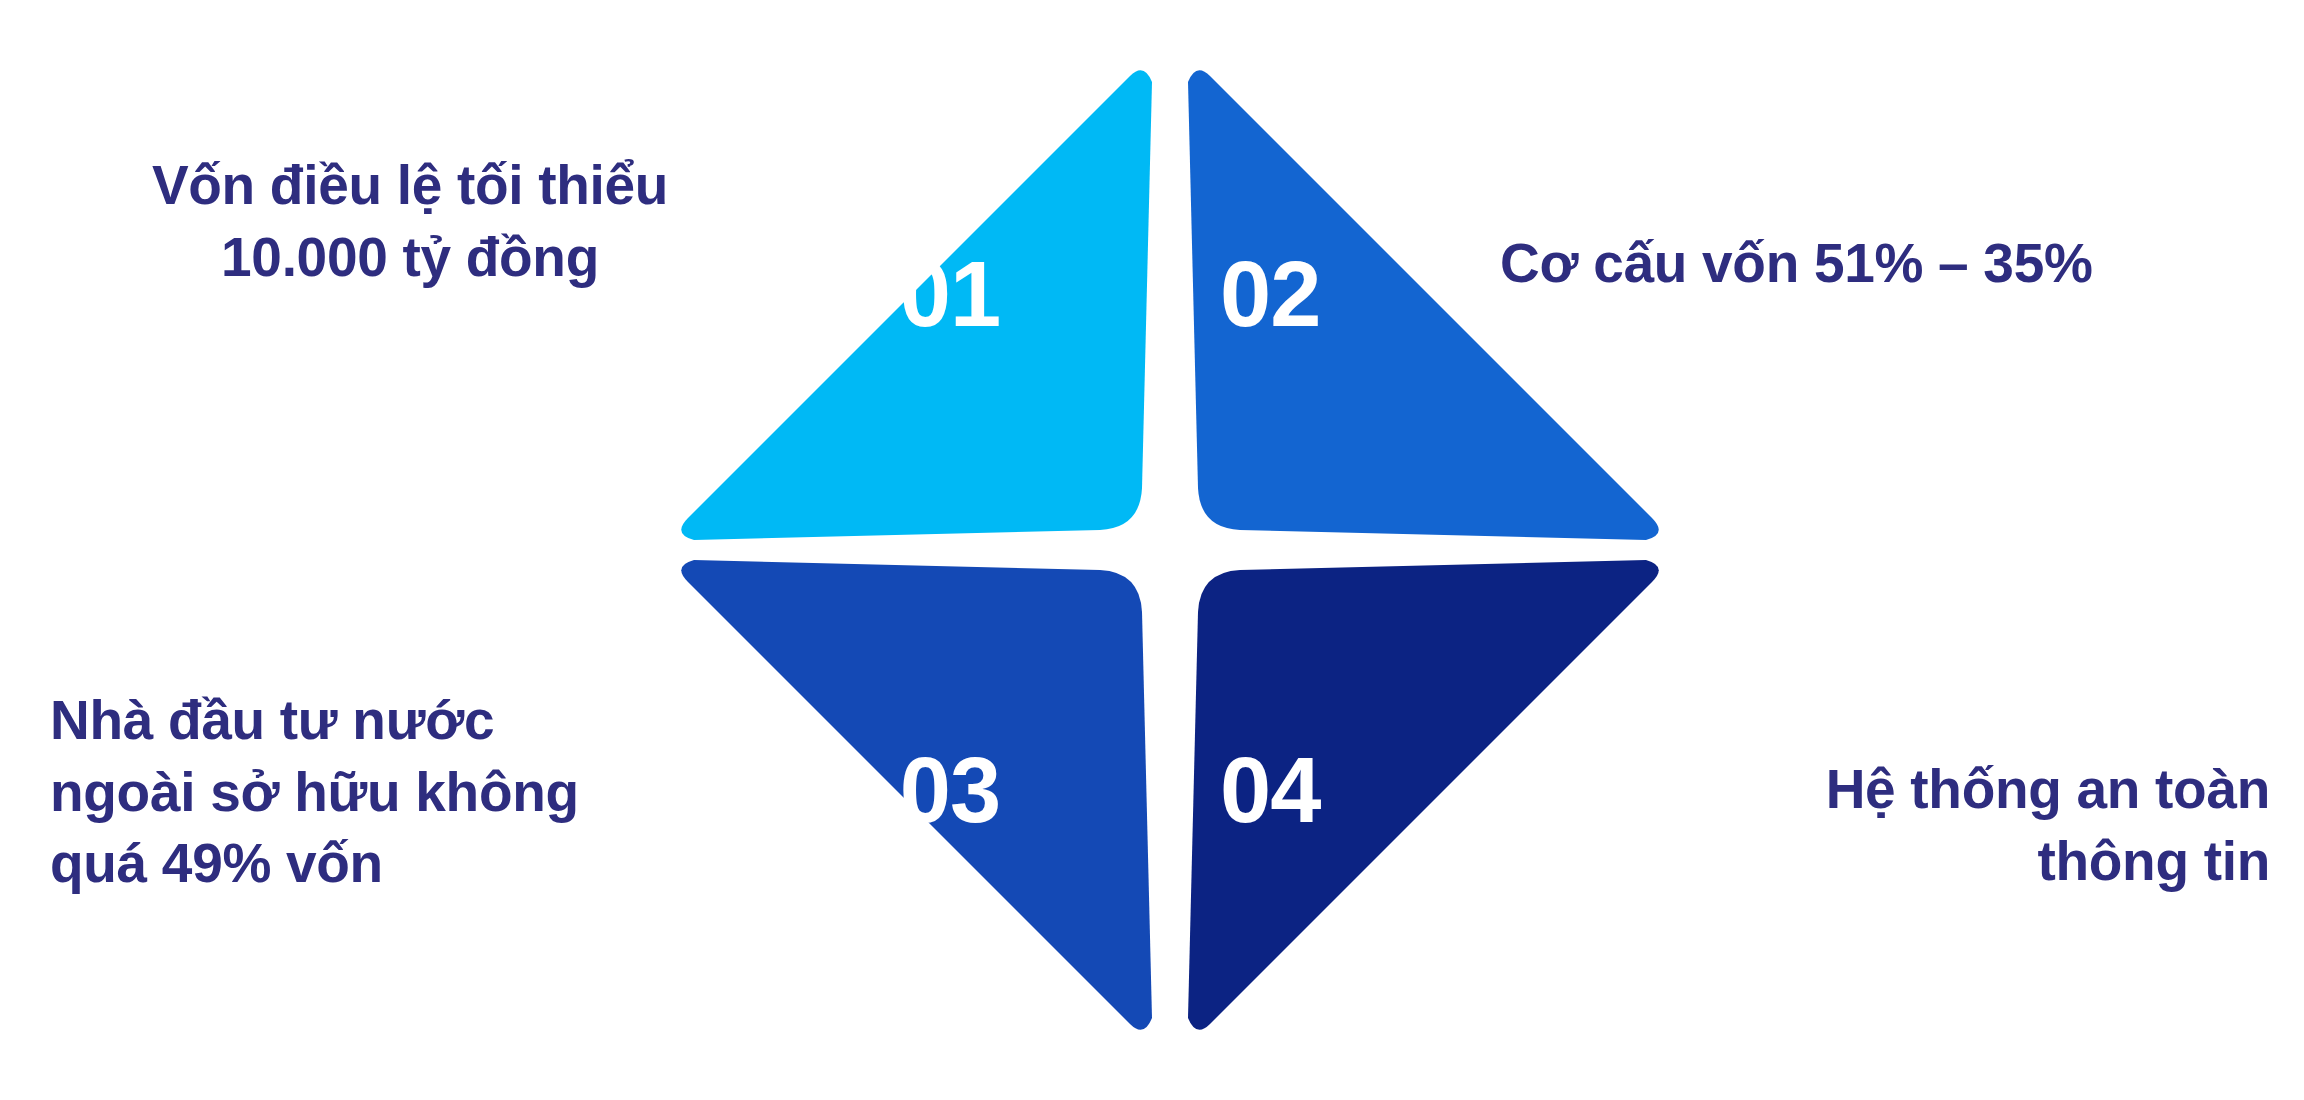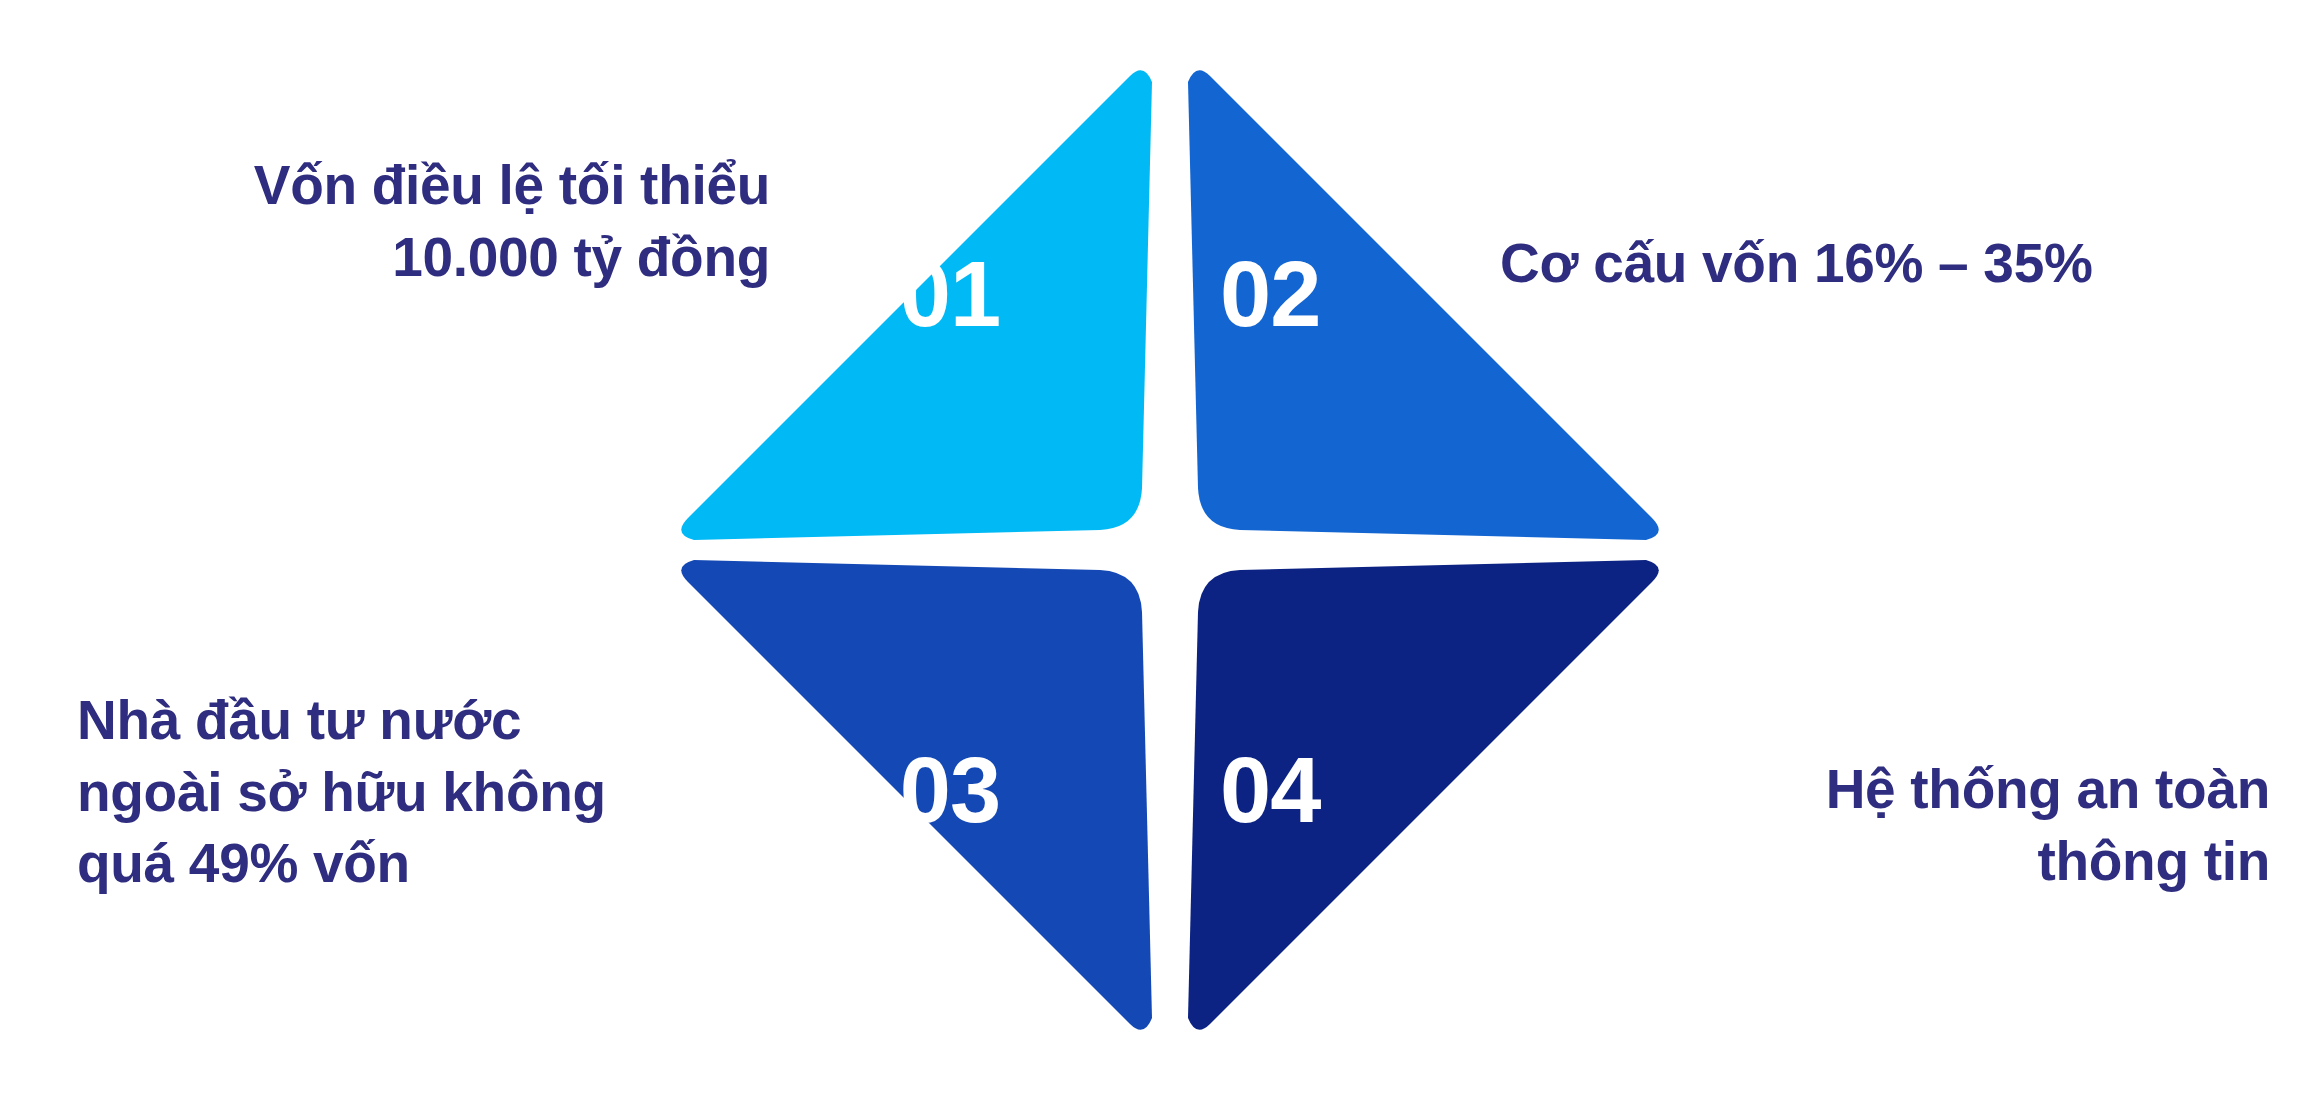--- a/index.html
+++ b/index.html
@@ -58,36 +58,35 @@
     font-size: 55px;
     line-height: 1.30;
     letter-spacing: -0.3px;
     white-space: pre-line;
   }
 
   .label-01 {
     left: 50px;
     top: 150px;
     width: 720px;
-    text-align: right;
+    text-align: center;
   }
 
   .label-02 {
     left: 1500px;
     top: 228px;
     width: 770px;
     text-align: left;
   }
 
   .label-03 {
     left: 50px;
     top: 685px;
     width: 720px;
     text-align: left;
-    margin-left: 27px;
   }
 
   .label-04 {
     left: 1540px;
     top: 715px;
     width: 730px;
     text-align: right;
     margin-top: 39px;
   }
 </style>
@@ -142,21 +141,21 @@
                  Z"></path>
         <text class="quad-number" x="560" y="758" text-anchor="start">04</text>
       </g>
 
     </svg>
   </div>
 
   <div class="label label-01">Vốn điều lệ tối thiểu
 10.000 tỷ đồng</div>
 
-  <div class="label label-02">Cơ cấu vốn 16% – 35%</div>
+  <div class="label label-02">Cơ cấu vốn 51% – 35%</div>
 
   <div class="label label-03">Nhà đầu tư nước
 ngoài sở hữu không
 quá 49% vốn</div>
 
   <div class="label label-04">Hệ thống an toàn
 thông tin</div>
 
 </div>
 

